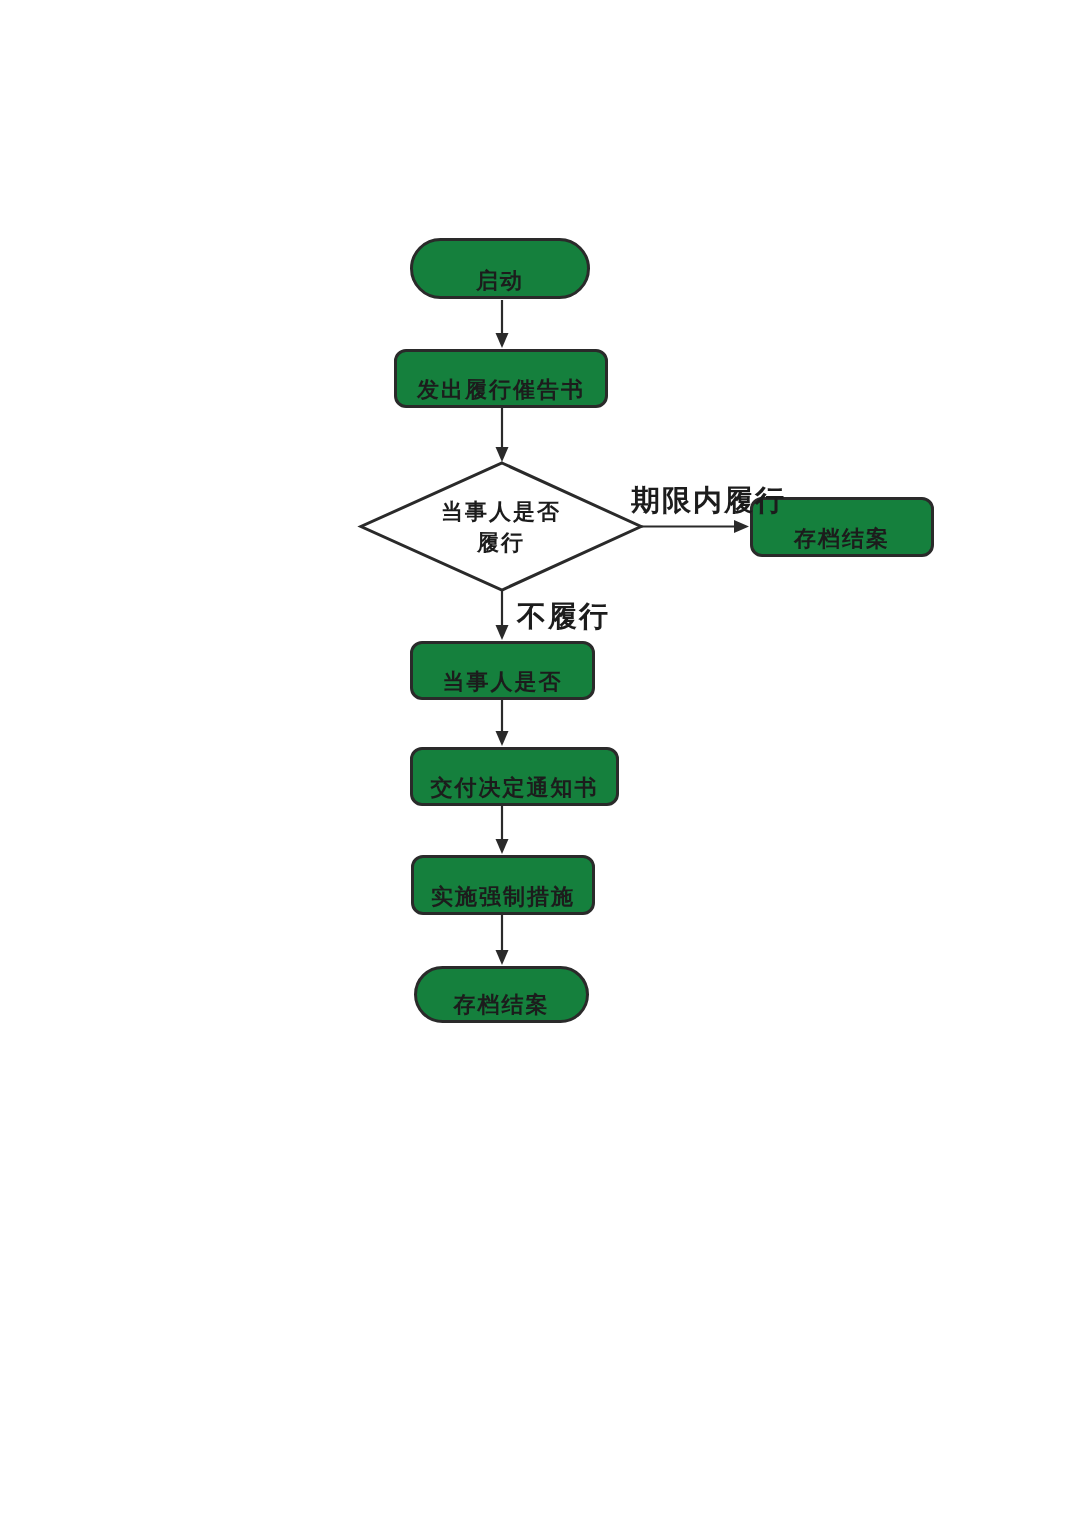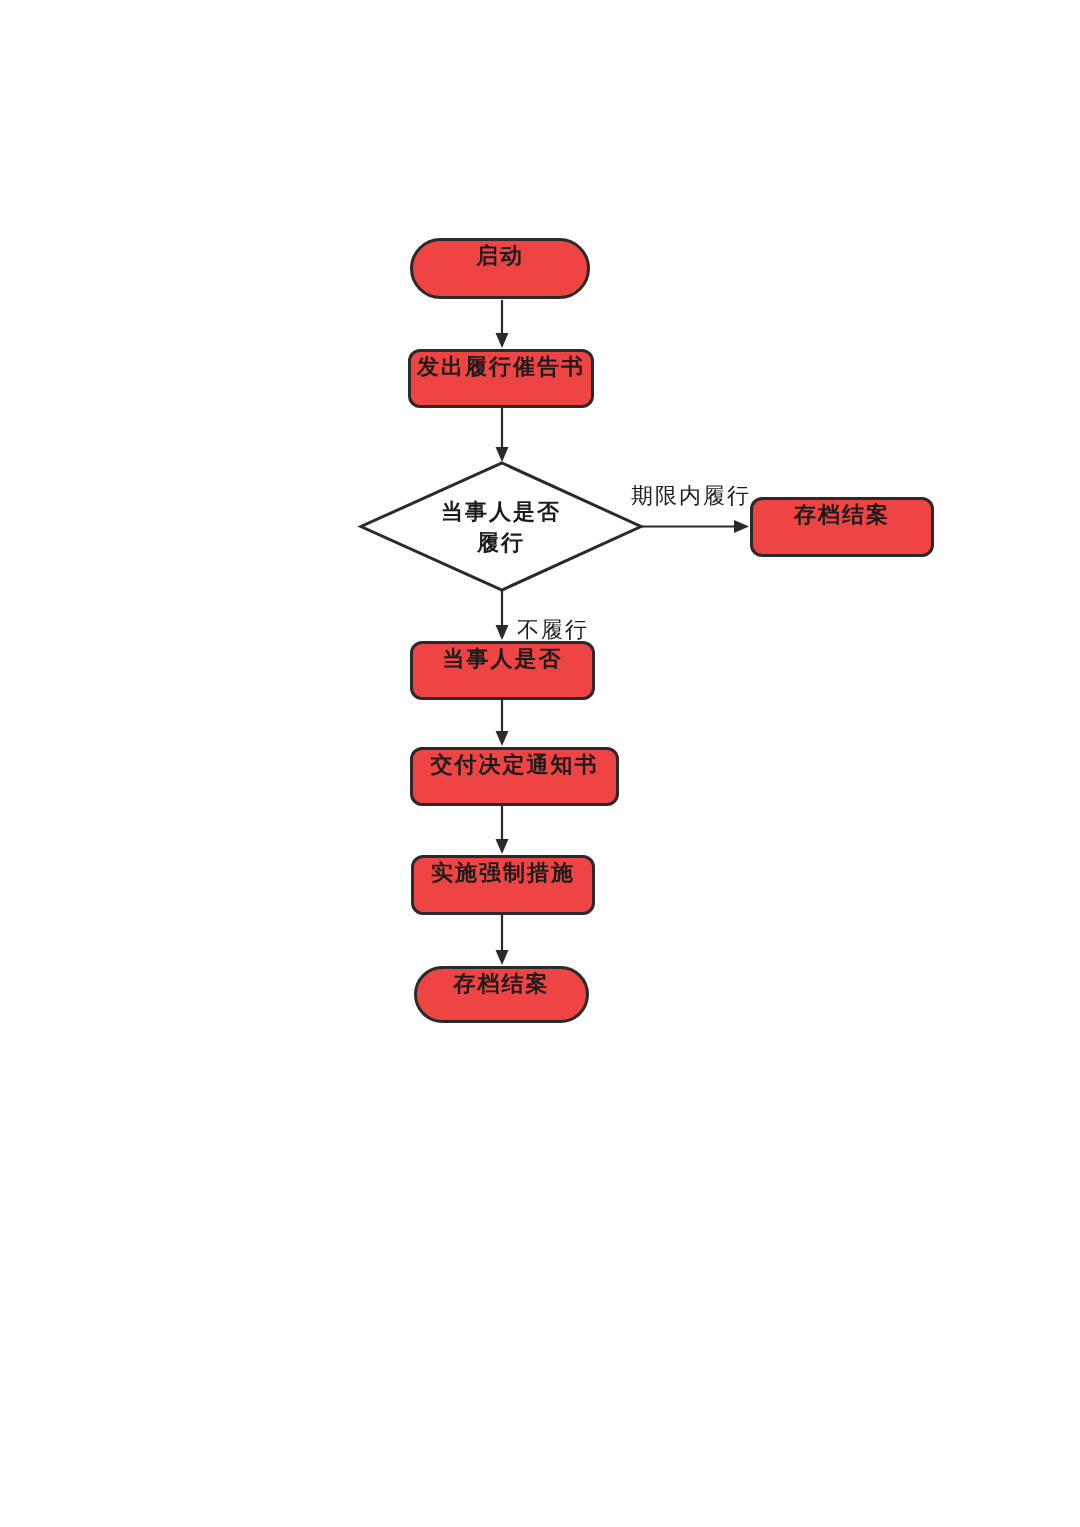--- a/index.html
+++ b/index.html
@@ -19,36 +19,36 @@
   .connector-layer {
     position: absolute;
     left: 0;
     top: 0;
     width: 1080px;
     height: 1527px;
   }
   .node {
     position: absolute;
     box-sizing: border-box;
-    background: #ef4444;
+    background: #15803d;
     border: 3px solid #2a2a2a;
     display: flex;
-    align-items: flex-start;
+    align-items: flex-end;
     justify-content: center;
     font-size: 22px;
     font-weight: 600;
     letter-spacing: 2px;
     text-align: center;
     white-space: nowrap;
   }
   .terminator { border-radius: 31px; }
   .process { border-radius: 12px; }
 
   .n-start        { left: 410px; top: 238px; width: 180px; height: 61px; }
-  .n-issue        { left: 408px; top: 349px; width: 186px; height: 59px; }
+  .n-issue        { left: 394px; top: 349px; width: 214px; height: 59px; }
   .n-archive-r    { left: 750px; top: 497px; width: 184px; height: 60px; }
   .n-make         { left: 410px; top: 641px; width: 185px; height: 59px; }
   .n-deliver      { left: 410px; top: 747px; width: 209px; height: 59px; }
   .n-implement    { left: 411px; top: 855px; width: 184px; height: 60px; }
   .n-end          { left: 414px; top: 966px; width: 175px; height: 57px; }
 
   .diamond-label {
     position: absolute;
     left: 361px;
     top: 463px;
@@ -59,27 +59,27 @@
     align-items: center;
     justify-content: center;
     font-size: 22px;
     font-weight: 600;
     letter-spacing: 2px;
     line-height: 31px;
     text-align: center;
   }
   .edge-label {
     position: absolute;
-    font-size: 22px;
-    font-weight: 400;
+    font-size: 29px;
+    font-weight: 700;
     letter-spacing: 2px;
     white-space: nowrap;
   }
   .l-within { left: 631px; top: 481px; }
-  .l-refuse { left: 517px; top: 615px; }
+  .l-refuse { left: 517px; top: 597px; }
 </style>
 </head>
 <body>
 
 <div class="canvas">
 
   <svg class="connector-layer" viewBox="0 0 1080 1527" xmlns="http://www.w3.org/2000/svg">
 
     <polygon points="502,463 641,526.5 502,590 361,526.5" fill="#ffffff" stroke="#2a2a2a" stroke-width="3"></polygon>
 

